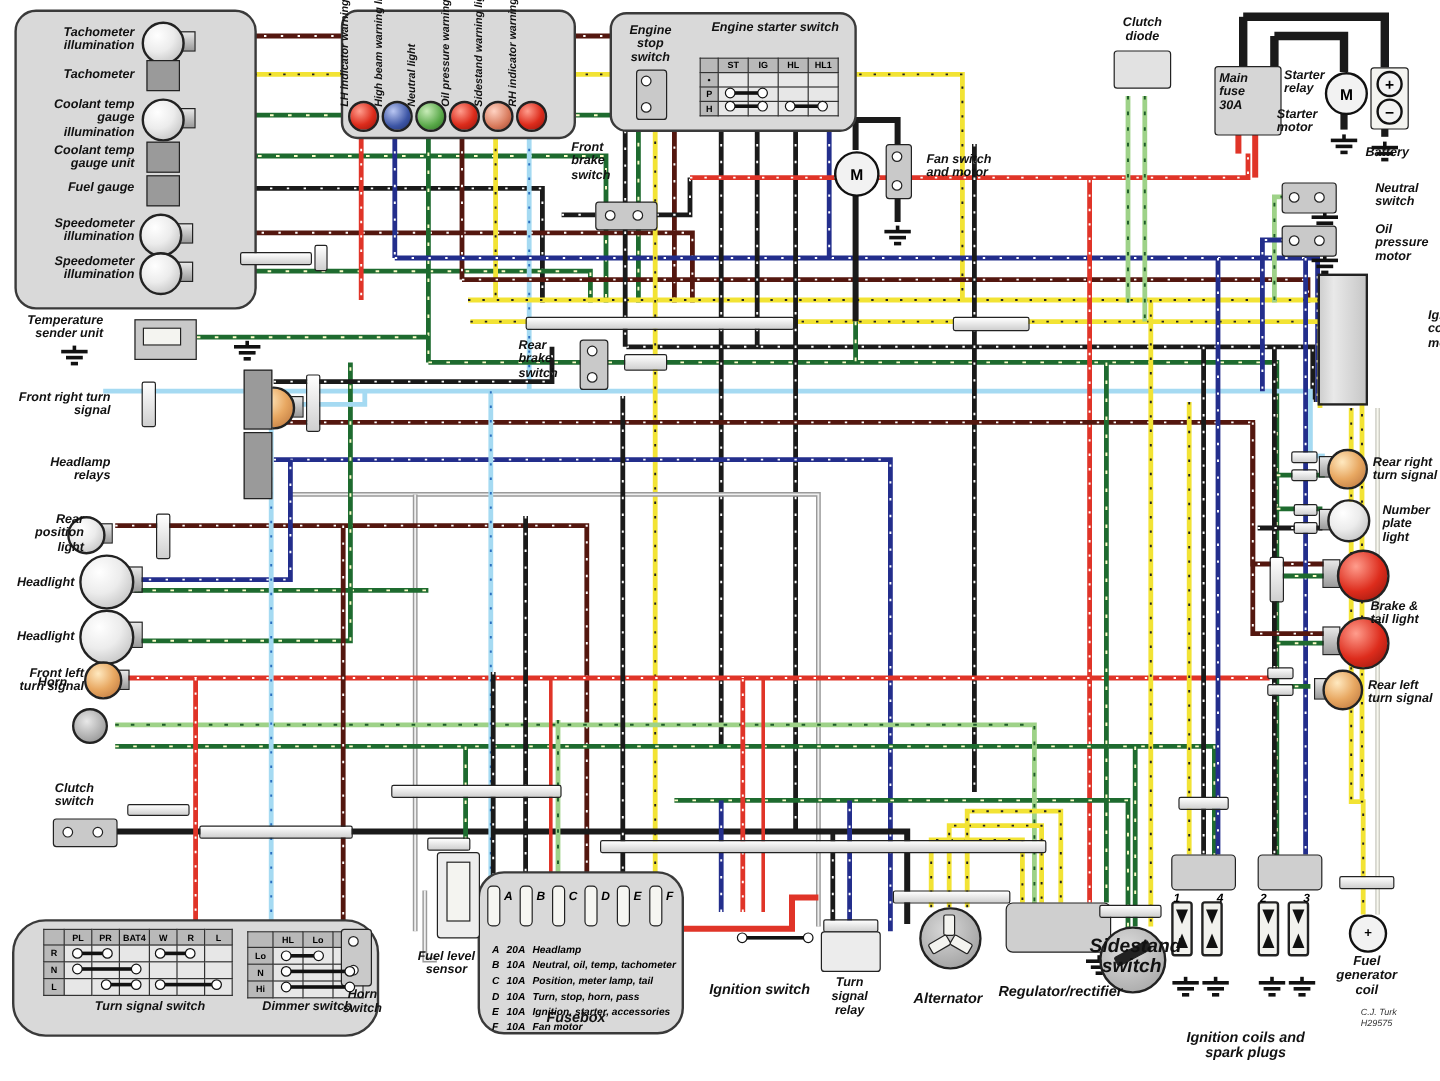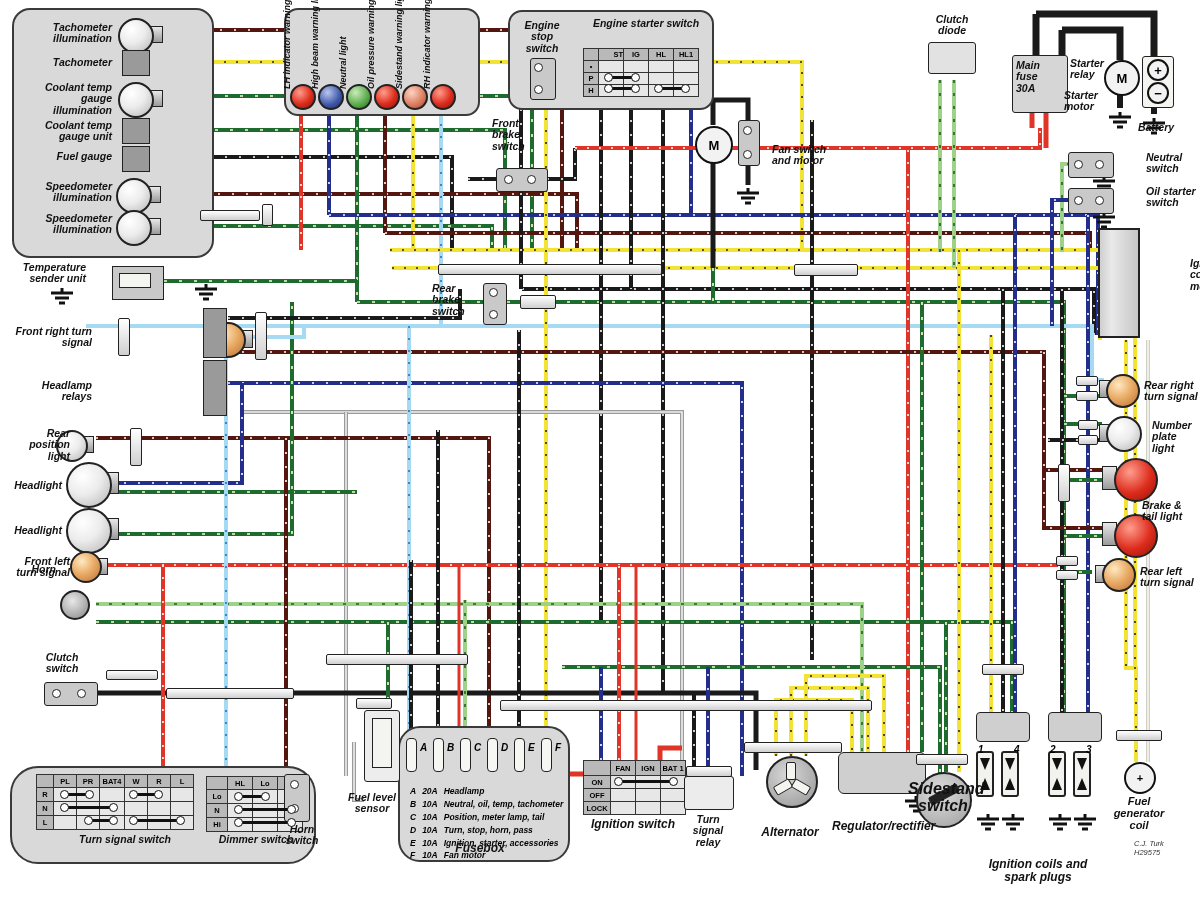--- a/index.html
+++ b/index.html
@@ -368,21 +368,21 @@
   <div class="lbl" style="left:514px;top:20px;width:56px;">Engine stop switch</div>
   <div class="sbox" style="left:530px;top:58px;width:24px;height:40px;">
     <span class="pin" style="left:3px;top:4px;"></span>
       <span class="pin" style="left:3px;top:26px;"></span>
   </div>
   <div class="lbl" style="left:592px;top:18px;width:108px;">Engine starter switch</div>
   <table class="ctable" style="left:583px;top:48px;">
     <tbody>
         <tr>
           <td class="hd" style="width:14px;height:11px;"></td>
-        <td class="hd" style="width:24px;text-align:right;">ST</td>
+        <td class="hd" style="width:24px;">ST</td>
         <td class="hd" style="width:24px;">IG</td>
         <td class="hd" style="width:24px;">HL</td>
         <td class="hd" style="width:24px;">HL1</td>
         </tr>
     <tr>
           <td class="hd" style="height:11px;">•</td>
           <td></td>
           <td></td>
           <td></td>
           <td></td>
@@ -400,37 +400,37 @@
           <td></td>
           <td></td>
           <td></td>
         </tr>
   </tbody>
     </table>
   <i class="cbar" style="left:608px;top:76px;width:28px;"></i>
   <i class="cbar" style="left:608px;top:87px;width:28px;"></i>
   <i class="cbar" style="left:658px;top:87px;width:28px;"></i>
 
-  <div class="lbl lt" style="left:492px;top:118px;width:50px;">Front brake switch</div>
+  <div class="lbl lt" style="left:476px;top:118px;width:50px;">Front brake switch</div>
   <div class="sbox" style="left:496px;top:168px;width:50px;height:22px;">
     <span class="pin" style="left:7px;top:6px;"></span>
       <span class="pin" style="left:30px;top:6px;"></span>
   </div>
   <div class="lbl lt" style="left:432px;top:283px;width:42px;">Rear brake switch</div>
   <div class="sbox" style="left:483px;top:283px;width:22px;height:40px;">
     <span class="pin" style="left:5px;top:4px;"></span>
       <span class="pin" style="left:5px;top:26px;"></span>
   </div>
   <div class="connbar" style="left:520px;top:295px;width:34px;height:12px;"></div>
   <div class="motor" style="left:695px;top:126px;width:34px;height:34px;">M</div>
   <div class="sbox" style="left:738px;top:120px;width:20px;height:44px;">
     <span class="pin" style="left:4px;top:5px;"></span>
       <span class="pin" style="left:4px;top:29px;"></span>
   </div>
-  <div class="lbl lt" style="left:772px;top:128px;width:64px;margin-top:16px;">Fan switch and motor</div>
+  <div class="lbl lt" style="left:772px;top:128px;width:64px;">Fan switch and motor</div>
 
   <div class="lbl" style="left:926px;top:14px;width:52px;">Clutch diode</div>
   <div class="whitebox" style="left:928px;top:42px;width:46px;height:30px;background:#e2e2e2;"></div>
   <div class="whitebox" style="left:1012px;top:55px;width:54px;height:56px;background:#d6d6d6;"></div>
   <div class="lbl lt" style="left:1016px;top:60px;width:36px;">Main fuse 30A</div>
   <div class="lbl lt" style="left:1070px;top:58px;width:46px;">Starter relay</div>
   <div class="motor" style="left:1104px;top:60px;width:32px;height:32px;">M</div>
   <div class="lbl lt" style="left:1064px;top:90px;width:44px;">Starter motor</div>
   <div class="whitebox" style="left:1142px;top:56px;width:30px;height:50px;"></div>
   <div class="motor" style="left:1147px;top:59px;width:18px;height:18px;font-size:13px;">+</div>
@@ -439,21 +439,21 @@
 
   <div class="sbox" style="left:1068px;top:152px;width:44px;height:24px;">
     <span class="pin" style="left:5px;top:7px;"></span>
       <span class="pin" style="left:26px;top:7px;"></span>
   </div>
   <div class="lbl lt" style="left:1146px;top:152px;width:48px;">Neutral switch</div>
   <div class="sbox" style="left:1068px;top:188px;width:44px;height:24px;">
     <span class="pin" style="left:5px;top:7px;"></span>
       <span class="pin" style="left:26px;top:7px;"></span>
   </div>
-  <div class="lbl lt" style="left:1146px;top:186px;width:52px;">Oil starter switch</div>
+  <div class="lbl lt" style="left:1146px;top:186px;width:52px;">Oil pressure motor</div>
   <div class="icm" style="left:1098px;top:228px;width:38px;height:106px;"></div>
   <div class="lbl lt" style="left:1146px;top:258px;width:50px;margin-left:44px;">Ignition control module</div>
   <div class="connbar" style="left:1076px;top:376px;width:20px;height:8px;"></div>
   <div class="connbar" style="left:1076px;top:391px;width:20px;height:8px;"></div>
   <div class="bulb amber" style="left:1106px;top:374px;width:30px;height:30px;"></div>
   <div class="stub" style="left:1099px;top:380px;width:10px;height:16px;"></div>
   <div class="lbl lt" style="left:1144px;top:380px;width:56px;">Rear right turn signal</div>
   <div class="connbar" style="left:1078px;top:420px;width:18px;height:8px;"></div>
   <div class="connbar" style="left:1078px;top:435px;width:18px;height:8px;"></div>
   <div class="bulb" style="left:1106px;top:416px;width:32px;height:32px;"></div>
@@ -633,48 +633,20 @@
         </tr>
     <tr>
           <td>F</td>
           <td>10A</td>
           <td>Fan motor</td>
         </tr>
   </tbody>
     </table>
   <div class="lbl" style="left:430px;top:842px;width:100px;font-size:12px;">Fusebox</div>
 
-  <table class="ctable" style="left:583px;top:760px;">
-    <tbody>
-        <tr>
-          <td class="hd" style="width:26px;height:14px;"></td>
-        <td class="hd" style="width:24px;">FAN</td>
-        <td class="hd" style="width:24px;">IGN</td>
-        <td class="hd" style="width:24px;">BAT 1</td>
-        </tr>
-    <tr>
-          <td class="hd" style="height:12px;">ON</td>
-          <td></td>
-          <td></td>
-          <td></td>
-        </tr>
-    <tr>
-          <td class="hd" style="height:12px;">OFF</td>
-          <td></td>
-          <td></td>
-          <td></td>
-        </tr>
-    <tr>
-          <td class="hd" style="height:12px;">LOCK</td>
-          <td></td>
-          <td></td>
-          <td></td>
-        </tr>
-  </tbody>
-    </table>
   <i class="cbar" style="left:618px;top:780px;width:56px;"></i>
   <div class="lbl" style="left:578px;top:818px;width:110px;font-size:12px;">Ignition switch</div>
   <div class="connbar" style="left:686px;top:766px;width:44px;height:9px;"></div>
   <div class="whitebox" style="left:684px;top:776px;width:48px;height:32px;background:#ececec;"></div>
   <div class="lbl" style="left:684px;top:814px;width:48px;">Turn signal relay</div>
   <div class="connbar" style="left:744px;top:742px;width:96px;height:9px;"></div>
   <div class="bulb" style="left:766px;top:756px;width:48px;height:48px;background:radial-gradient(circle at 40% 35%,#d8d8d8,#9f9f9f 85%);"></div>
   <div class="whitebox" style="left:786px;top:762px;width:8px;height:16px;border-radius:2px;"></div>
   <div class="whitebox" style="left:774px;top:782px;width:16px;height:8px;border-radius:2px;transform:rotate(-30deg);"></div>
   <div class="whitebox" style="left:792px;top:782px;width:16px;height:8px;border-radius:2px;transform:rotate(30deg);"></div>

